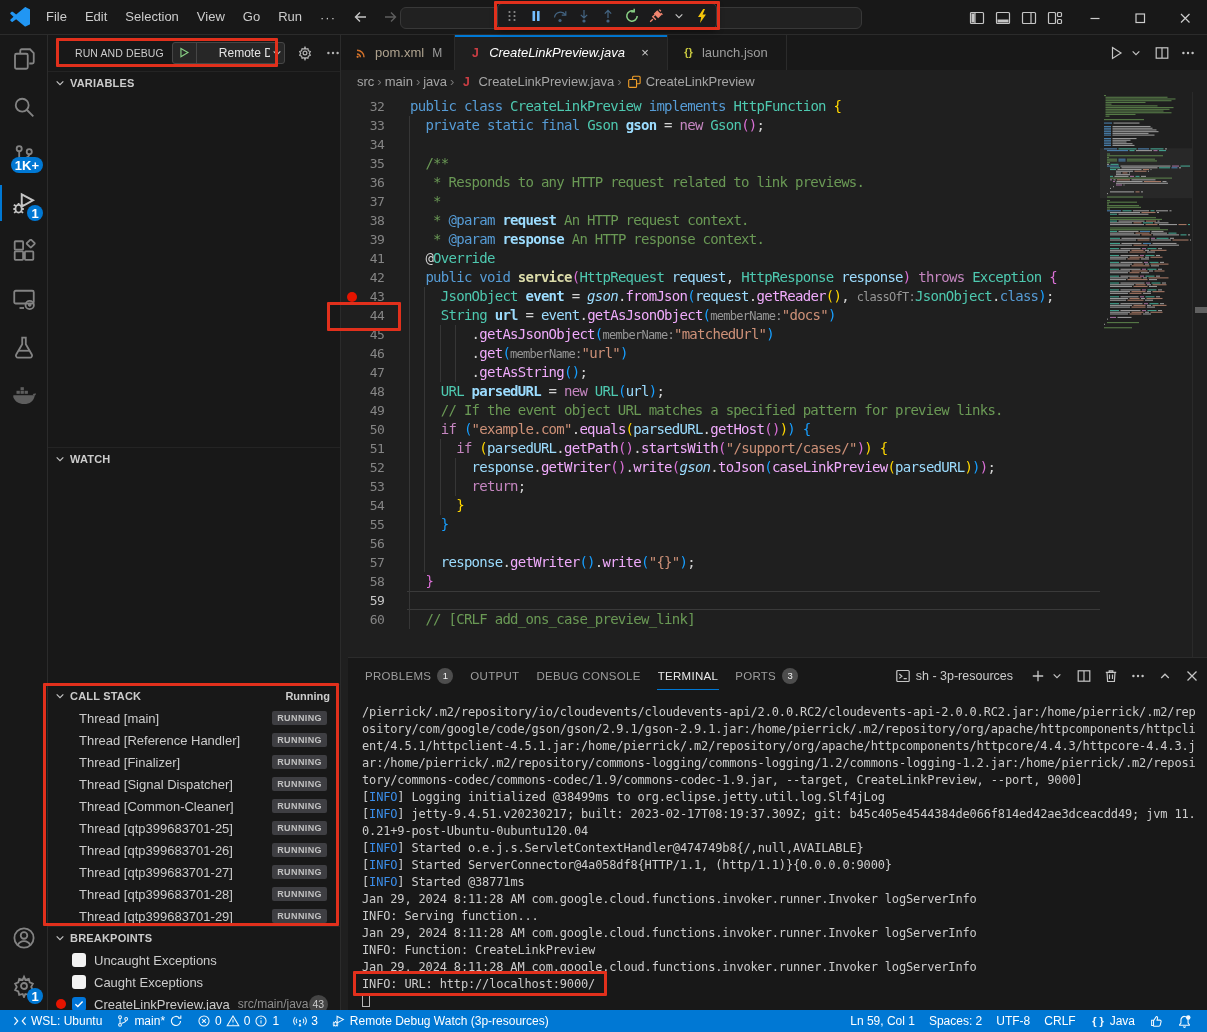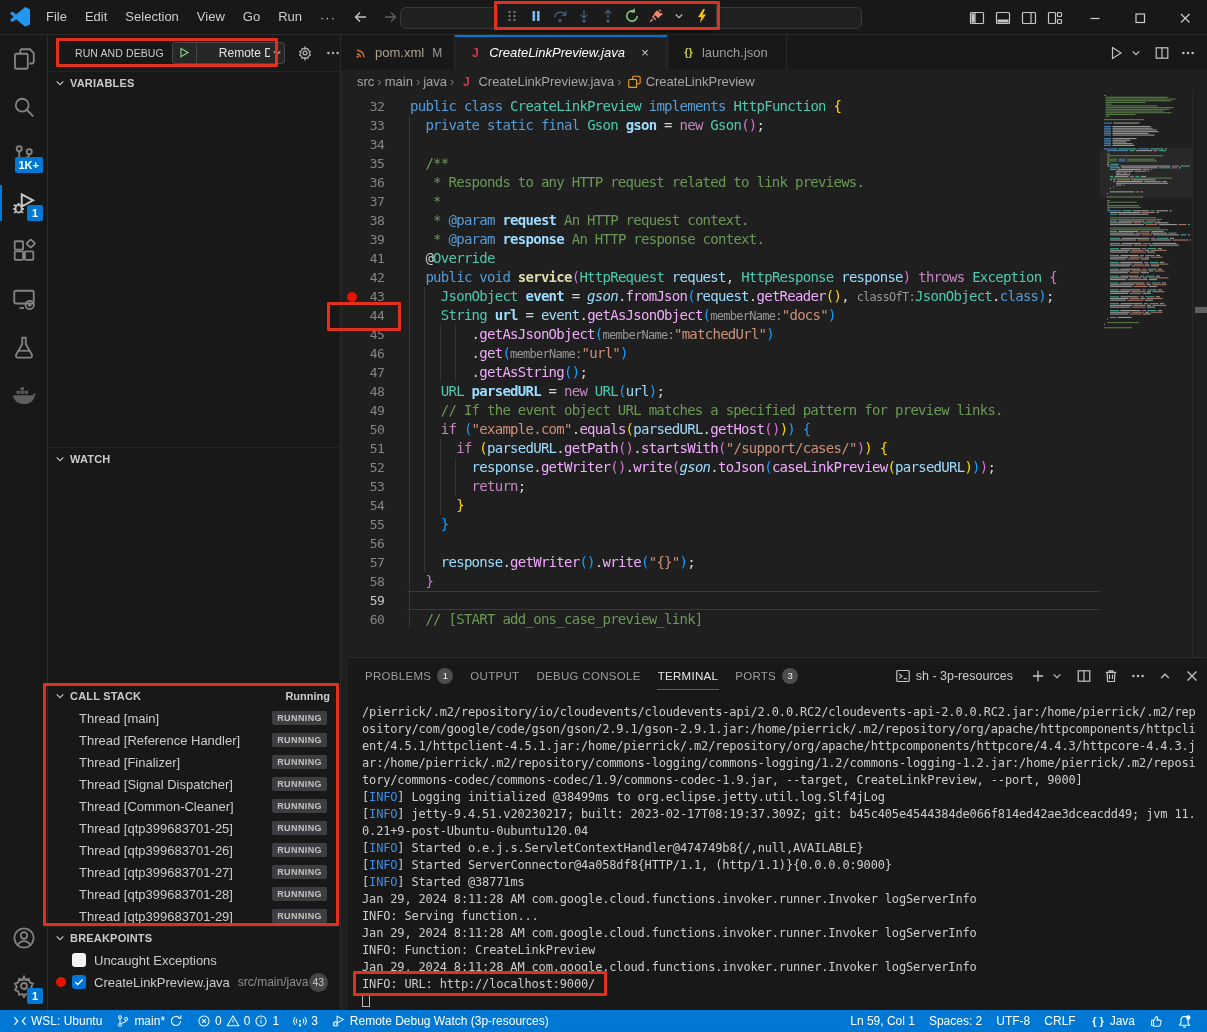--- a/index.html
+++ b/index.html
@@ -29,21 +29,21 @@
   #window-controls .wc { width:45px; height:35px; display:flex; align-items:center; justify-content:center; }
 
   
   #activitybar { position:absolute; left:0; top:35px; width:48px; height:975px;
     background:#181818; border-right:1px solid #2B2B2B; display:flex; flex-direction:column; }
   .act-item { position:relative; width:47px; height:48px; display:flex; align-items:center; justify-content:center; }
   .act-item .glyph { opacity:.62; }
   .act-item.active .glyph { opacity:1; }
   .act-item.active::before { content:""; position:absolute; left:0; top:6px; bottom:6px; width:2px; background:#0078D4; }
   .act-badge { position:absolute; right:4px; bottom:6px; min-width:16px; height:16px; padding:0 4px;
-    background:#0078D4; color:#fff; font-size:11px; font-weight:bold; border-radius:2px;
+    background:#0078D4; color:#fff; font-size:13px; font-weight:bold; border-radius:8px;
     display:flex; align-items:center; justify-content:center; }
   #act-bottom { margin-top:auto; }
 
   
   #sidebar { position:absolute; left:48px; top:35px; width:293px; height:975px;
     background:#181818; border-right:1px solid #2B2B2B; overflow:hidden; }
   #sidebar-header { height:36px; display:flex; align-items:center; padding-left:27px; }
   #sidebar-title { font-size:10.5px; color:#CCCCCC; letter-spacing:.1px; white-space:nowrap; }
   #launch-config { margin-left:8px; width:113px; height:22px; background:#272727;
     border:1px solid #464646; border-radius:3px; display:flex; align-items:center; }
@@ -520,20 +520,25 @@
           </span>
         <span class="section-title">BREAKPOINTS</span>
       </div>
       <div id="bp-list">
           <div class="bp-row">
             <span class="bp-dot-space"></span>
             <span class="bp-check"></span>
             <span class="bp-label">Uncaught Exceptions</span>
           </div>
           <div class="bp-row">
+            <span class="bp-dot-space"></span>
+            <span class="bp-check"></span>
+            <span class="bp-label">Caught Exceptions</span>
+          </div>
+          <div class="bp-row">
             <span class="bp-dot"></span>
             <span class="bp-check checked">
               <svg width="12" height="12" viewBox="0 0 16 16" fill="none" stroke="#C5C5C5" stroke-width="1.2">
                 <path d="M3.2 8.4 6.4 11.4 12.8 4.6" stroke="#fff" stroke-width="1.8"></path>
               </svg>
             </span>
             <span class="bp-label">CreateLinkPreview.java</span>
             <span class="bp-detail">src/main/java</span>
             <span class="bp-line-badge">43</span>
           </div>
@@ -657,21 +662,21 @@
           <div class="cl"><span class="ln">50</span><span class="guide" style="left: 68px;"></span><span class="guide" style="left: 83.4px;"></span><span class="ctext"><span class="tk-d">    </span><span class="tk-ctl">if</span><span class="tk-d"> </span><span class="tk-b3">(</span><span class="tk-str">"example.com"</span><span class="tk-d">.</span><span class="tk-fn">equals</span><span class="tk-b1">(</span><span class="tk-var">parsedURL</span><span class="tk-d">.</span><span class="tk-fn">getHost</span><span class="tk-b2">()</span><span class="tk-b1">)</span><span class="tk-b3">)</span><span class="tk-d"> </span><span class="tk-b3">{</span></span></div>
           <div class="cl"><span class="ln">51</span><span class="guide" style="left: 68px;"></span><span class="guide" style="left: 83.4px;"></span><span class="guide" style="left: 98.8px;"></span><span class="ctext"><span class="tk-d">      </span><span class="tk-ctl">if</span><span class="tk-d"> </span><span class="tk-b1">(</span><span class="tk-var">parsedURL</span><span class="tk-d">.</span><span class="tk-fn">getPath</span><span class="tk-b2">()</span><span class="tk-d">.</span><span class="tk-fn">startsWith</span><span class="tk-b2">(</span><span class="tk-str">"/support/cases/"</span><span class="tk-b2">)</span><span class="tk-b1">)</span><span class="tk-d"> </span><span class="tk-b1">{</span></span></div>
           <div class="cl"><span class="ln">52</span><span class="guide" style="left: 68px;"></span><span class="guide" style="left: 83.4px;"></span><span class="guide" style="left: 98.8px;"></span><span class="guide" style="left: 114.2px;"></span><span class="ctext"><span class="tk-d">        </span><span class="tk-var">response</span><span class="tk-d">.</span><span class="tk-fn">getWriter</span><span class="tk-b2">()</span><span class="tk-d">.</span><span class="tk-fn">write</span><span class="tk-b2">(</span><span class="tk-vari">gson</span><span class="tk-d">.</span><span class="tk-fn">toJson</span><span class="tk-b3">(</span><span class="tk-fn">caseLinkPreview</span><span class="tk-b1">(</span><span class="tk-var">parsedURL</span><span class="tk-b1">)</span><span class="tk-b3">)</span><span class="tk-b2">)</span><span class="tk-d">;</span></span></div>
           <div class="cl"><span class="ln">53</span><span class="guide" style="left: 68px;"></span><span class="guide" style="left: 83.4px;"></span><span class="guide" style="left: 98.8px;"></span><span class="guide" style="left: 114.2px;"></span><span class="ctext"><span class="tk-d">        </span><span class="tk-ctl">return</span><span class="tk-d">;</span></span></div>
           <div class="cl"><span class="ln">54</span><span class="guide" style="left: 68px;"></span><span class="guide" style="left: 83.4px;"></span><span class="guide" style="left: 98.8px;"></span><span class="ctext"><span class="tk-d">      </span><span class="tk-b1">}</span></span></div>
           <div class="cl"><span class="ln">55</span><span class="guide" style="left: 68px;"></span><span class="guide" style="left: 83.4px;"></span><span class="ctext"><span class="tk-d">    </span><span class="tk-b3">}</span></span></div>
           <div class="cl"><span class="ln">56</span><span class="guide" style="left: 68px;"></span><span class="guide" style="left: 83.4px;"></span><span class="ctext"></span></div>
           <div class="cl"><span class="ln">57</span><span class="guide" style="left: 68px;"></span><span class="guide" style="left: 83.4px;"></span><span class="ctext"><span class="tk-d">    </span><span class="tk-var">response</span><span class="tk-d">.</span><span class="tk-fn">getWriter</span><span class="tk-b3">()</span><span class="tk-d">.</span><span class="tk-fn">write</span><span class="tk-b3">(</span><span class="tk-str">"{}"</span><span class="tk-b3">)</span><span class="tk-d">;</span></span></div>
           <div class="cl"><span class="ln">58</span><span class="guide" style="left: 68px;"></span><span class="ctext"><span class="tk-d">  </span><span class="tk-b2">}</span></span></div>
           <div class="cl cur"><span class="curbox"></span><span class="ln">59</span><span class="guide" style="left: 68px;"></span><span class="ctext"></span></div>
-          <div class="cl"><span class="ln">60</span><span class="guide" style="left: 68px;"></span><span class="ctext"><span class="tk-d">  </span><span class="tk-com">// [START add_ons_case_preview_link]</span></span></div>
+          <div class="cl"><span class="ln">60</span><span class="guide" style="left: 68px;"></span><span class="ctext"><span class="tk-d">  </span><span class="tk-com">// [CRLF add_ons_case_preview_link]</span></span></div>
         </div>
       <svg id="minimap" width="92" height="565">
           <rect x="0" y="56.32" width="92" height="49.88" fill="rgba(255,255,255,0.045)"></rect>
           <rect x="4" y="3" width="2" height="1.1" fill="#6A9955" opacity="0.75"></rect>
           <rect x="5.5" y="4.72" width="62" height="1.1" fill="#6A9955" opacity="0.75"></rect>
           <rect x="5.5" y="6.4399999999999995" width="70" height="1.1" fill="#6A9955" opacity="0.75"></rect>
           <rect x="5.5" y="8.16" width="66" height="1.1" fill="#6A9955" opacity="0.75"></rect>
           <rect x="5.5" y="9.88" width="40" height="1.1" fill="#6A9955" opacity="0.75"></rect>
           <rect x="5.5" y="11.600000000000001" width="6" height="1.1" fill="#6A9955" opacity="0.75"></rect>
           <rect x="5.5" y="13.320000000000002" width="52" height="1.1" fill="#6A9955" opacity="0.75"></rect>

